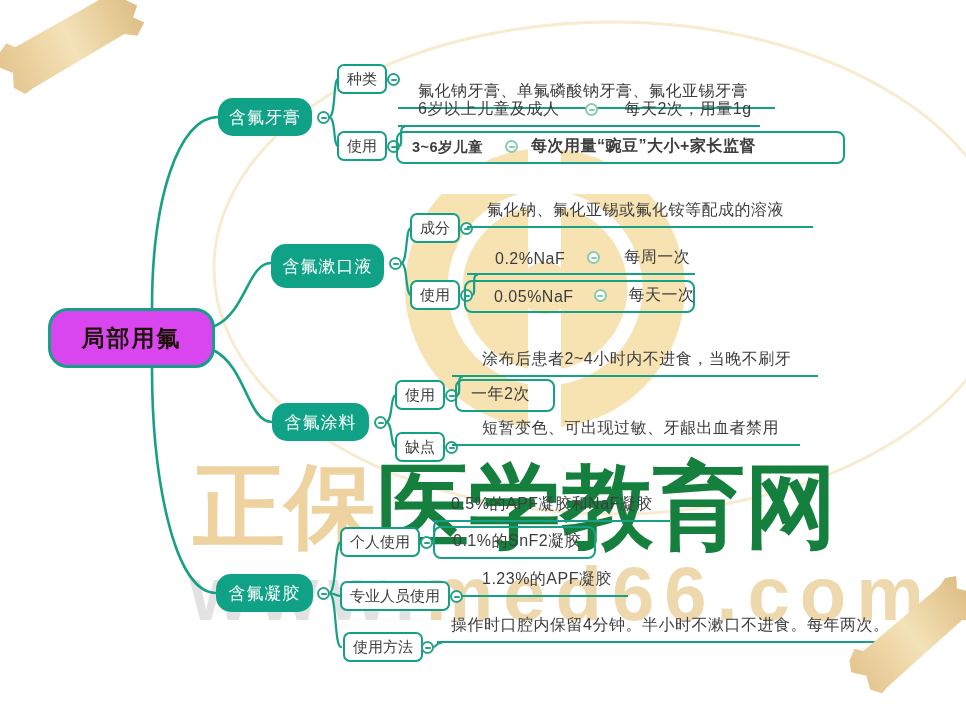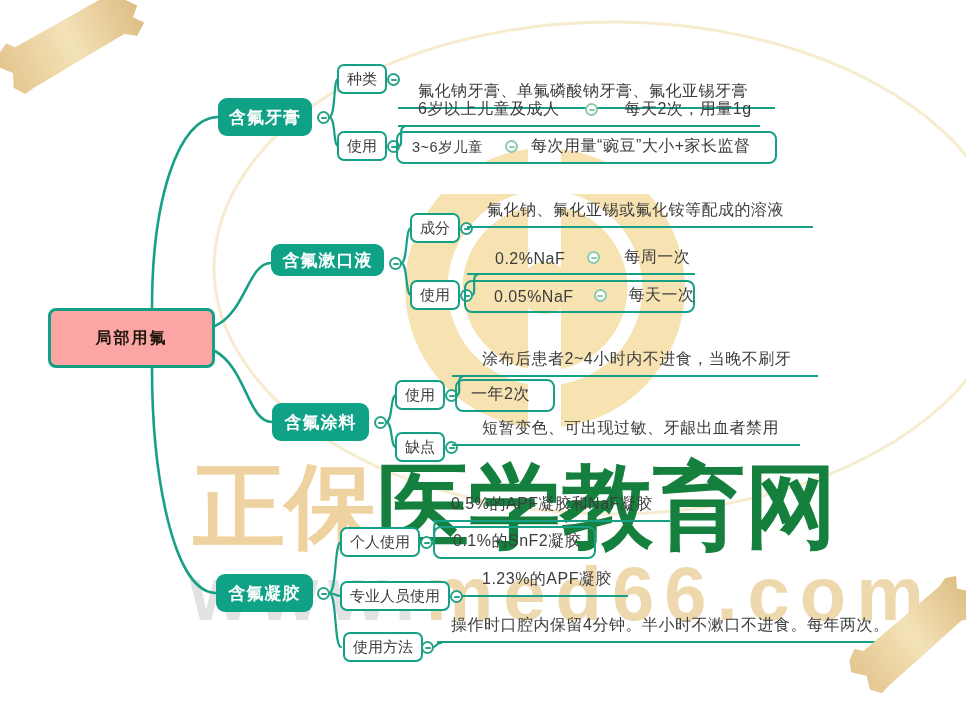--- a/index.html
+++ b/index.html
@@ -20,28 +20,28 @@
     white-space:nowrap;letter-spacing:10px;
   }
   .wm-url .gray{color:#e2e2e2;}
   .wm-url .tan{color:#eed9ae;}
   svg.wm-logo{left:0;top:0;}
   
   svg.connectors{position:absolute;left:0;top:0;pointer-events:none;}
   
   .root-node{
     position:absolute;left:48px;top:308px;width:167px;height:60px;
-    background:#fca5a5;border:3px solid #14a085;border-radius:8px;
+    background:#d946ef;border:3px solid #14a085;border-radius:20px;
     display:flex;align-items:center;justify-content:center;
-    font-size:16px;font-weight:bold;color:#1c1408;letter-spacing:2px;box-sizing:border-box;
+    font-size:23px;font-weight:bold;color:#1c1408;letter-spacing:2px;box-sizing:border-box;
   }
   .branch-node{
-    position:absolute;background:#0fa287;border-radius:9px;
+    position:absolute;background:#0fa287;border-radius:15px;
     display:flex;align-items:center;justify-content:center;
-    font-size:17px;font-weight:bold;color:#ffffff;letter-spacing:1px;box-sizing:border-box;
+    font-size:17px;font-weight:normal;color:#ffffff;letter-spacing:1px;box-sizing:border-box;
   }
   .sub-node{
     position:absolute;background:#ffffff;border:2.5px solid #14a085;border-radius:7px;
     display:flex;align-items:center;justify-content:center;
     font-size:15px;color:#3d3d3d;box-sizing:border-box;white-space:nowrap;
   }
   
   .leaf{
     position:absolute;display:flex;align-items:flex-end;box-sizing:border-box;
     border-bottom:2.5px solid #17a086;white-space:nowrap;
@@ -118,21 +118,21 @@
     </g>
   </svg>
 
   <div class="root-node">
     <span>局部用氟</span>
   </div>
 
   <div class="branch-node" style="left:218px;top:98px;width:94px;height:38px;">
     <span>含氟牙膏</span>
   </div>
-  <div class="branch-node" style="left:271px;top:244px;width:113px;height:32px;">
+  <div class="branch-node" style="left:271px;top:244px;width:113px;height:44px;">
     <span>含氟漱口液</span>
   </div>
   <div class="branch-node" style="left:272px;top:403px;width:97px;height:38px;">
     <span>含氟涂料</span>
   </div>
   <div class="branch-node" style="left:216px;top:574px;width:97px;height:38px;">
     <span>含氟凝胶</span>
   </div>
 
   <span class="mini abs" style="left:317px;top:111px;"></span>
@@ -188,21 +188,21 @@
   <div class="leaf" style="left:398px;top:48px;width:377px;height:30px;padding-left:20px;margin-top:31px;">
     <span class="lt">氟化钠牙膏、单氟磷酸钠牙膏、氟化亚锡牙膏</span>
   </div>
 
   <div class="leaf" style="left:398px;top:96px;width:362px;height:31px;padding-left:20px;">
     <span class="lt">6岁以上儿童及成人</span>
     <span class="mini lite" style="margin-left:26px;"></span>
     <span class="lt" style="margin-left:26px;">每天2次，用量1g</span>
   </div>
 
-  <div class="leaf boxed" style="left:396px;top:131px;width:381px;height:33px;padding-left:14px;">
+  <div class="leaf boxed" style="left:396px;top:131px;width:449px;height:33px;padding-left:14px;font-weight:bold;">
     <span class="lt sm">3~6岁儿童</span>
     <span class="mini lite" style="margin-left:22px;"></span>
     <span class="lt" style="margin-left:13px;">每次用量“豌豆”大小+家长监督</span>
   </div>
 
   <div class="leaf" style="left:467px;top:197px;width:346px;height:31px;padding-left:20px;">
     <span class="lt">氟化钠、氟化亚锡或氟化铵等配成的溶液</span>
   </div>
 
   <div class="leaf" style="left:467px;top:244px;width:228px;height:31px;padding-left:28px;">

